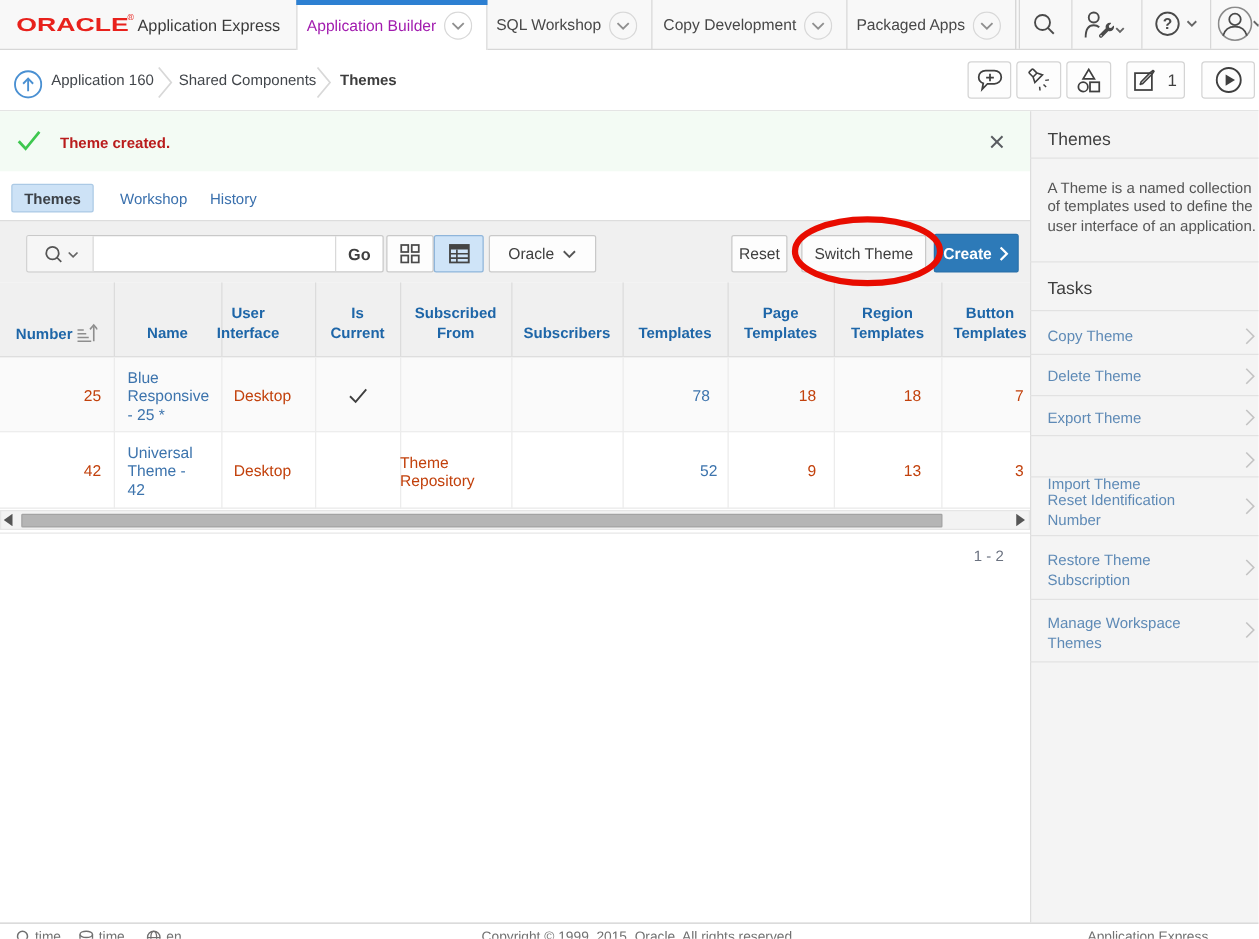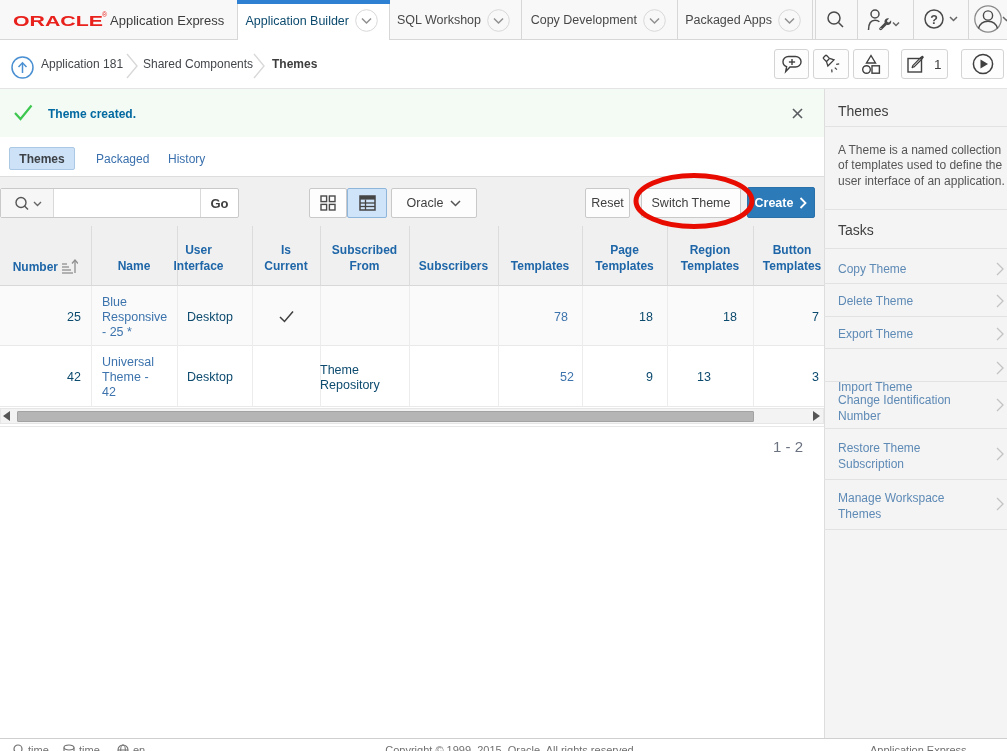--- a/index.html
+++ b/index.html
@@ -3,21 +3,21 @@
 <meta charset="utf-8">
 <style>
 html,body{margin:0;padding:0}
 body{width:1007px;height:751px;overflow:hidden;position:relative;
   font-family:"Liberation Sans",sans-serif;background:#fff;-webkit-font-smoothing:antialiased}
 .abs{position:absolute}
 
 #hdr{left:0;top:0;width:1007px;height:40px;background:#f8f8f8;border-bottom:1px solid #d7d7d7;box-sizing:border-box}
 .tab{position:absolute;top:0;height:40px;box-sizing:border-box;display:flex;align-items:center;justify-content:flex-end;padding-right:11px;gap:6px;font-size:12.5px;color:#484848;white-space:nowrap}
 .tab.inactive{border-right:1px solid #d7d7d7}
-#tab-ab{left:237px;width:153px;background:#fff;border-left:1px solid #d7d7d7;border-right:1px solid #d7d7d7;color:#0c4a6e;height:41px}
+#tab-ab{left:237px;width:153px;background:#fff;border-left:1px solid #d7d7d7;border-right:1px solid #d7d7d7;color:#a21caf;height:41px}
 #tab-ab::before{content:"";position:absolute;left:-1px;top:0;right:-1px;height:4px;background:#2d80d2}
 .vline{position:absolute;top:0;width:1px;height:39px;background:#d7d7d7}
 
 #crumbbar{left:0;top:40px;width:1007px;height:49px;background:#fff;border-bottom:1px solid #e4e4e4;box-sizing:border-box}
 .crumbtxt{position:absolute;top:0;height:48px;display:flex;align-items:center;font-size:12px;color:#42464b}
 .ibtn{position:absolute;top:49px;height:30px;box-sizing:border-box;background:#fdfdfd;border:1px solid #d4d4d4;border-radius:3px;display:flex;align-items:center;justify-content:center}
 
 #okbar{left:0;top:89px;width:824px;height:48px;background:#f3fbf4}
 
 .pill{left:9px;top:147px;width:66px;height:23px;background:#cde2f6;border:1px solid #abc9e5;border-radius:2px;box-sizing:border-box;
@@ -26,21 +26,21 @@
 
 #toolbar{left:0;top:176px;width:824px;height:50px;background:#f0f0f0;border-top:1px solid #ddd;box-sizing:border-box}
 .btn{position:absolute;top:188px;height:30px;box-sizing:border-box;background:#fdfdfd;border:1px solid #c9c9c9;border-radius:2px;
   display:flex;align-items:center;justify-content:center;font-size:12.5px;color:#3f3f3f}
 
 #thead{left:0;top:226px;width:824px;height:60px;background:#f0f0f0;border-bottom:1px solid #d8d8d8;box-sizing:border-box}
 .th{position:absolute;font-size:12px;font-weight:bold;color:#1e66a8;text-align:center;line-height:16px}
 .thline{position:absolute;top:0;width:1px;height:59px;background:#dcdcdc}
 .row{position:absolute;left:0;width:824px;box-sizing:border-box;border-bottom:1px solid #e9e9e9}
 .cline{position:absolute;top:0;width:1px;height:100%;background:#ececec}
-.cell{position:absolute;font-size:12.5px;color:#0c4a6e;line-height:14.8px}
+.cell{position:absolute;font-size:12.5px;color:#c2410c;line-height:14.8px}
 .clink{color:#3d74ad}
 
 #hscroll{left:0;top:408px;width:824px;height:16px;background:#f3f3f3;border:1px solid #e6e6e6;box-sizing:border-box}
 #hthumb{position:absolute;left:16px;top:2px;width:737px;height:11px;background:#b5b5b5;border:1px solid #a3a3a3;box-sizing:border-box;border-radius:1px}
 
 #sidebar{left:824px;top:89px;width:183px;height:649px;background:#f4f4f4;border-left:1px solid #ddd;box-sizing:border-box}
 .sdiv{position:absolute;left:0;width:183px;height:1px;background:#e2e2e2}
 .shead{position:absolute;left:838px;font-size:14px;color:#3f3f3f}
 .slink{position:absolute;left:838px;font-size:12px;color:#5e8ab6;line-height:15.5px}
 .schev{position:absolute;left:996px}
@@ -114,21 +114,21 @@
   <path d="M4.5 23.5 C6 18 9.5 16.3 14 16.3 C18.5 16.3 22 18 23.5 23.5" fill="none" stroke="#4a4a4a" stroke-width="1.4"></path>
   <polyline points="29,12 32.5,15.5 36,12" fill="none" stroke="#666" stroke-width="1.5"></polyline>
 </svg>
 
 <div id="crumbbar" class="abs"></div>
 <svg class="abs" style="left:11px;top:56px" width="23" height="23">
   <circle cx="11.5" cy="11.5" r="10.5" fill="none" stroke="#4a90d2" stroke-width="1.5"></circle>
   <line x1="11.5" y1="17" x2="11.5" y2="8" stroke="#4a90d2" stroke-width="1.5"></line>
   <polyline points="7.5,11 11.5,6.8 15.5,11" fill="none" stroke="#4a90d2" stroke-width="1.5"></polyline>
 </svg>
-<div class="crumbtxt" style="left:41px;top:40px">Application 181</div>
+<div class="crumbtxt" style="left:41px;top:40px">Application 160</div>
 <svg class="abs" style="left:125px;top:53px" width="14" height="26">
     <polyline points="2,1 12,13 2,25" fill="none" stroke="#d8d8d8" stroke-width="1.4"></polyline>
   </svg>
 <div class="crumbtxt" style="left:143px;top:40px">Shared Components</div>
 <svg class="abs" style="left:252px;top:53px" width="14" height="26">
     <polyline points="2,1 12,13 2,25" fill="none" stroke="#d8d8d8" stroke-width="1.4"></polyline>
   </svg>
 <div class="crumbtxt" style="left:272px;top:40px;font-weight:bold;color:#3d3d3d">Themes</div>
 
 <div class="ibtn" style="left:774px;width:35px">
@@ -167,32 +167,32 @@
 <svg width="22" height="22">
       <circle cx="11" cy="11" r="9.6" fill="none" stroke="#3f3f3f" stroke-width="1.5"></circle>
       <polygon points="8.5,6.5 16,11 8.5,15.5" fill="#3f3f3f"></polygon>
     </svg>
 </div>
 
 <div id="okbar" class="abs"></div>
 <svg class="abs" style="left:13px;top:104px" width="21" height="18">
     <polyline points="2,9 7.5,15 18.5,1.5" fill="none" stroke="#3ec74f" stroke-width="2.2"></polyline>
   </svg>
-<div class="abs" style="left:48px;top:107px;font-size:12px;font-weight:bold;color:#0369a1">Theme created.</div>
+<div class="abs" style="left:48px;top:107px;font-size:12px;font-weight:bold;color:#b91c1c">Theme created.</div>
 <svg class="abs" style="left:792px;top:108px" width="11" height="11">
     <line x1="1" y1="1" x2="10" y2="10" stroke="#595c60" stroke-width="1.6"></line>
     <line x1="10" y1="1" x2="1" y2="10" stroke="#595c60" stroke-width="1.6"></line>
   </svg>
 
 <div class="pill abs">Themes</div>
-<div class="rlink" style="left:96px">Packaged</div>
+<div class="rlink" style="left:96px">Workshop</div>
 <div class="rlink" style="left:168px">History</div>
 
 <div id="toolbar" class="abs"></div>
-<div class="abs" style="left:0;top:188px;width:239px;height:30px;background:#fff;border:1px solid #c9c9c9;border-radius:2px;box-sizing:border-box">
+<div class="abs" style="left:21px;top:188px;width:286px;height:30px;background:#fff;border:1px solid #c9c9c9;border-radius:2px;box-sizing:border-box">
   <div style="position:absolute;left:0;top:0;width:53px;height:28px;background:#f6f6f6;border-right:1px solid #d9d9d9;box-sizing:border-box"></div>
   <svg style="position:absolute;left:13px;top:7px" width="30" height="16">
       <circle cx="7" cy="6.5" r="5" fill="none" stroke="#555" stroke-width="1.4"></circle>
       <line x1="10.5" y1="10" x2="14" y2="13.5" stroke="#555" stroke-width="1.4"></line>
       <polyline points="20,6 23.5,9.5 27,6" fill="none" stroke="#666" stroke-width="1.4"></polyline>
     </svg>
   <div style="position:absolute;right:0;top:0;width:38px;height:28px;border-left:1px solid #d9d9d9;box-sizing:border-box;display:flex;align-items:center;justify-content:center;font-size:13px;font-weight:bold;color:#3f3f3f">Go</div>
 </div>
 <div class="btn" style="left:309px;width:38px">
 <svg width="16" height="16">
@@ -280,56 +280,56 @@
 <div class="cell" style="left:613px;top:310px;width:40px;text-align:right">18</div>
 <div class="cell" style="left:697px;top:310px;width:40px;text-align:right">18</div>
 <div class="cell" style="left:779px;top:310px;width:40px;text-align:right">7</div>
 
 <div class="cell" style="left:0;top:370px;width:81px;text-align:right">42</div>
 <div class="cell clink" style="left:102px;top:355px;width:64px">Universal<br>Theme -<br>42</div>
 <div class="cell" style="left:187px;top:370px">Desktop</div>
 <div class="cell" style="left:320px;top:363px;width:89px;text-align:left">Theme Repository</div>
 <div class="cell clink" style="left:560px;top:370px;width:28px;text-align:left">52</div>
 <div class="cell" style="left:613px;top:370px;width:40px;text-align:right">9</div>
-<div class="cell" style="left:697px;top:370px;width:40px;text-align:left">13</div>
+<div class="cell" style="left:697px;top:370px;width:40px;text-align:right">13</div>
 <div class="cell" style="left:779px;top:370px;width:40px;text-align:right">3</div>
 
 <div id="hscroll" class="abs">
     <div id="hthumb"></div>
   </div>
 <svg class="abs" style="left:3px;top:411px" width="8" height="10">
     <polygon points="7,0 7,10 0,5" fill="#555"></polygon>
   </svg>
 <svg class="abs" style="left:812px;top:411px" width="8" height="10">
     <polygon points="1,0 1,10 8,5" fill="#555"></polygon>
   </svg>
 <div class="abs" style="left:0;top:426px;width:824px;height:1px;background:#e8e8e8"></div>
 
-<div class="abs" style="left:700px;top:438px;width:103px;text-align:right;font-size:15px;color:#6b7280">1 - 2</div>
+<div class="abs" style="left:700px;top:438px;width:103px;text-align:right;font-size:12px;color:#6b7280">1 - 2</div>
 
 <svg class="abs" style="left:629px;top:169px;z-index:30" width="130" height="64">
     <ellipse cx="65" cy="32" rx="58" ry="25.5" fill="none" stroke="#e80c00" stroke-width="5"></ellipse>
   </svg>
 
 <div id="sidebar" class="abs"></div>
 <div class="shead" style="left:838px;top:103px">Themes</div>
 <div class="sdiv" style="left:824px;top:126px"></div>
 <div class="abs" style="left:838px;top:143px;width:168px;font-size:12px;line-height:15.3px;color:#555">A Theme is a named collection of templates used to define the user interface of an application.</div>
 <div class="sdiv" style="left:824px;top:209px"></div>
 <div class="shead" style="left:838px;top:222px">Tasks</div>
 <div class="sdiv" style="left:824px;top:248px"></div>
 <div class="slink" style="top:262px">Copy Theme</div>
 <div class="sdiv" style="left:824px;top:283px"></div>
 <div class="slink" style="top:294px">Delete Theme</div>
 <div class="sdiv" style="left:824px;top:316px"></div>
 <div class="slink" style="top:327px">Export Theme</div>
 <div class="sdiv" style="left:824px;top:348px"></div>
 <div class="slink" style="top:380px">Import Theme</div>
 <div class="sdiv" style="left:824px;top:381px"></div>
-<div class="slink" style="top:393px;width:140px">Change Identification Number</div>
+<div class="slink" style="top:393px;width:140px">Reset Identification Number</div>
 <div class="sdiv" style="left:824px;top:428px"></div>
 <div class="slink" style="top:441px;width:120px">Restore Theme Subscription</div>
 <div class="sdiv" style="left:824px;top:479px"></div>
 <div class="slink" style="top:491px;width:140px">Manage Workspace Themes</div>
 <div class="sdiv" style="left:824px;top:529px"></div>
 <svg class="schev abs" style="top:262px" width="8" height="14">
     <polyline points="1,1 7,7 1,13" fill="none" stroke="#c3c3c3" stroke-width="1.3"></polyline>
   </svg>
 <svg class="schev abs" style="top:294px" width="8" height="14">
     <polyline points="1,1 7,7 1,13" fill="none" stroke="#c3c3c3" stroke-width="1.3"></polyline>

